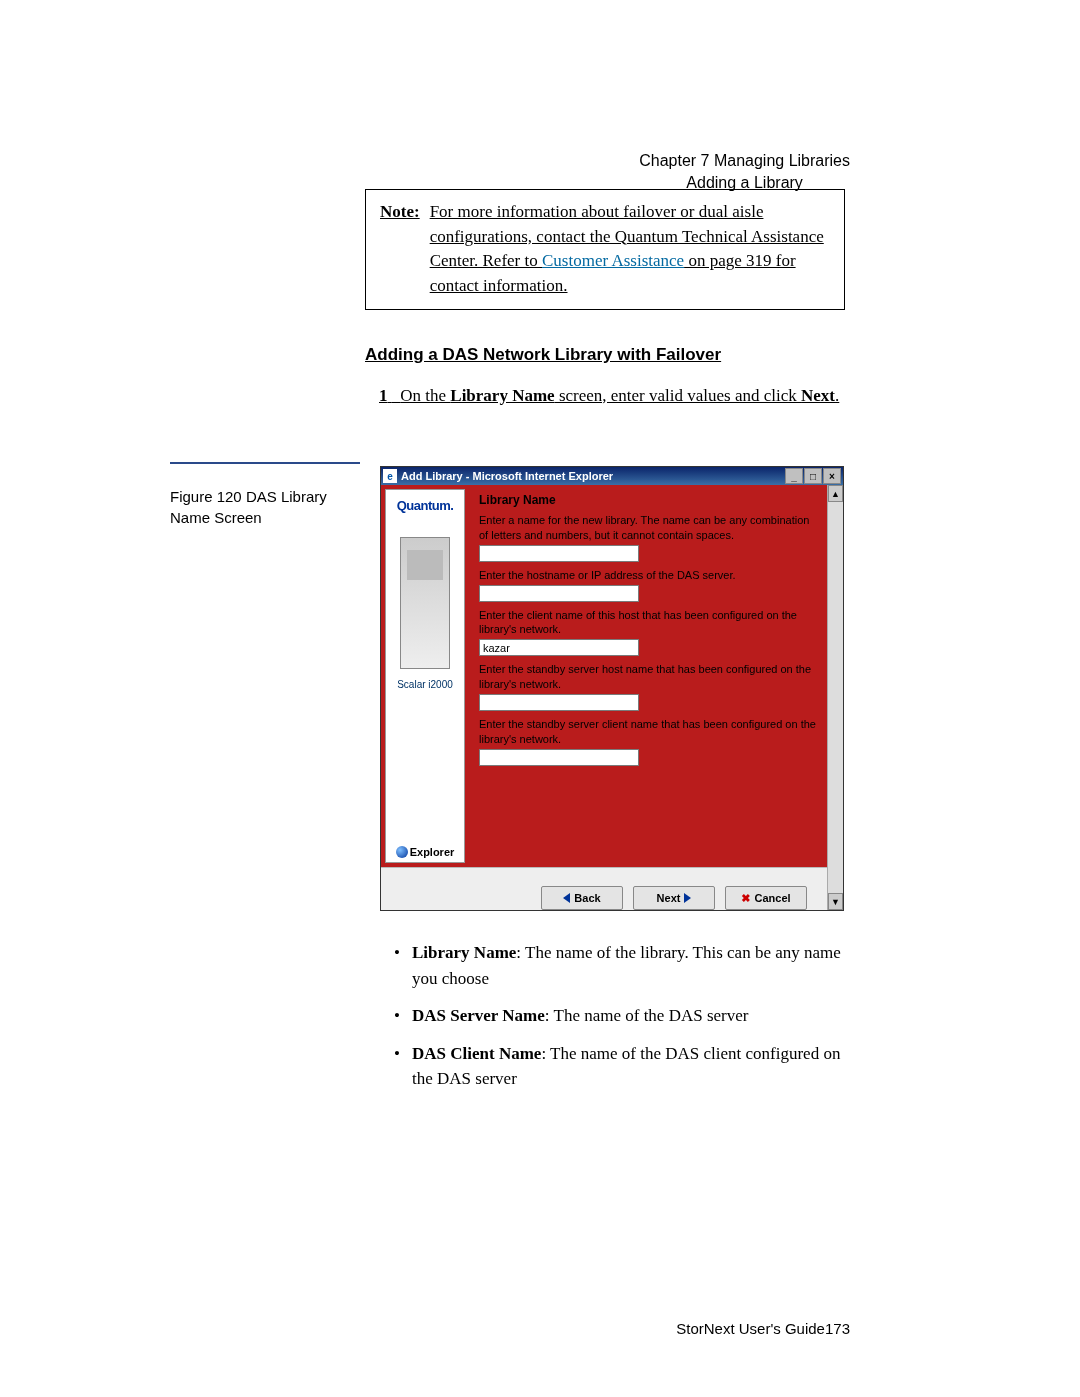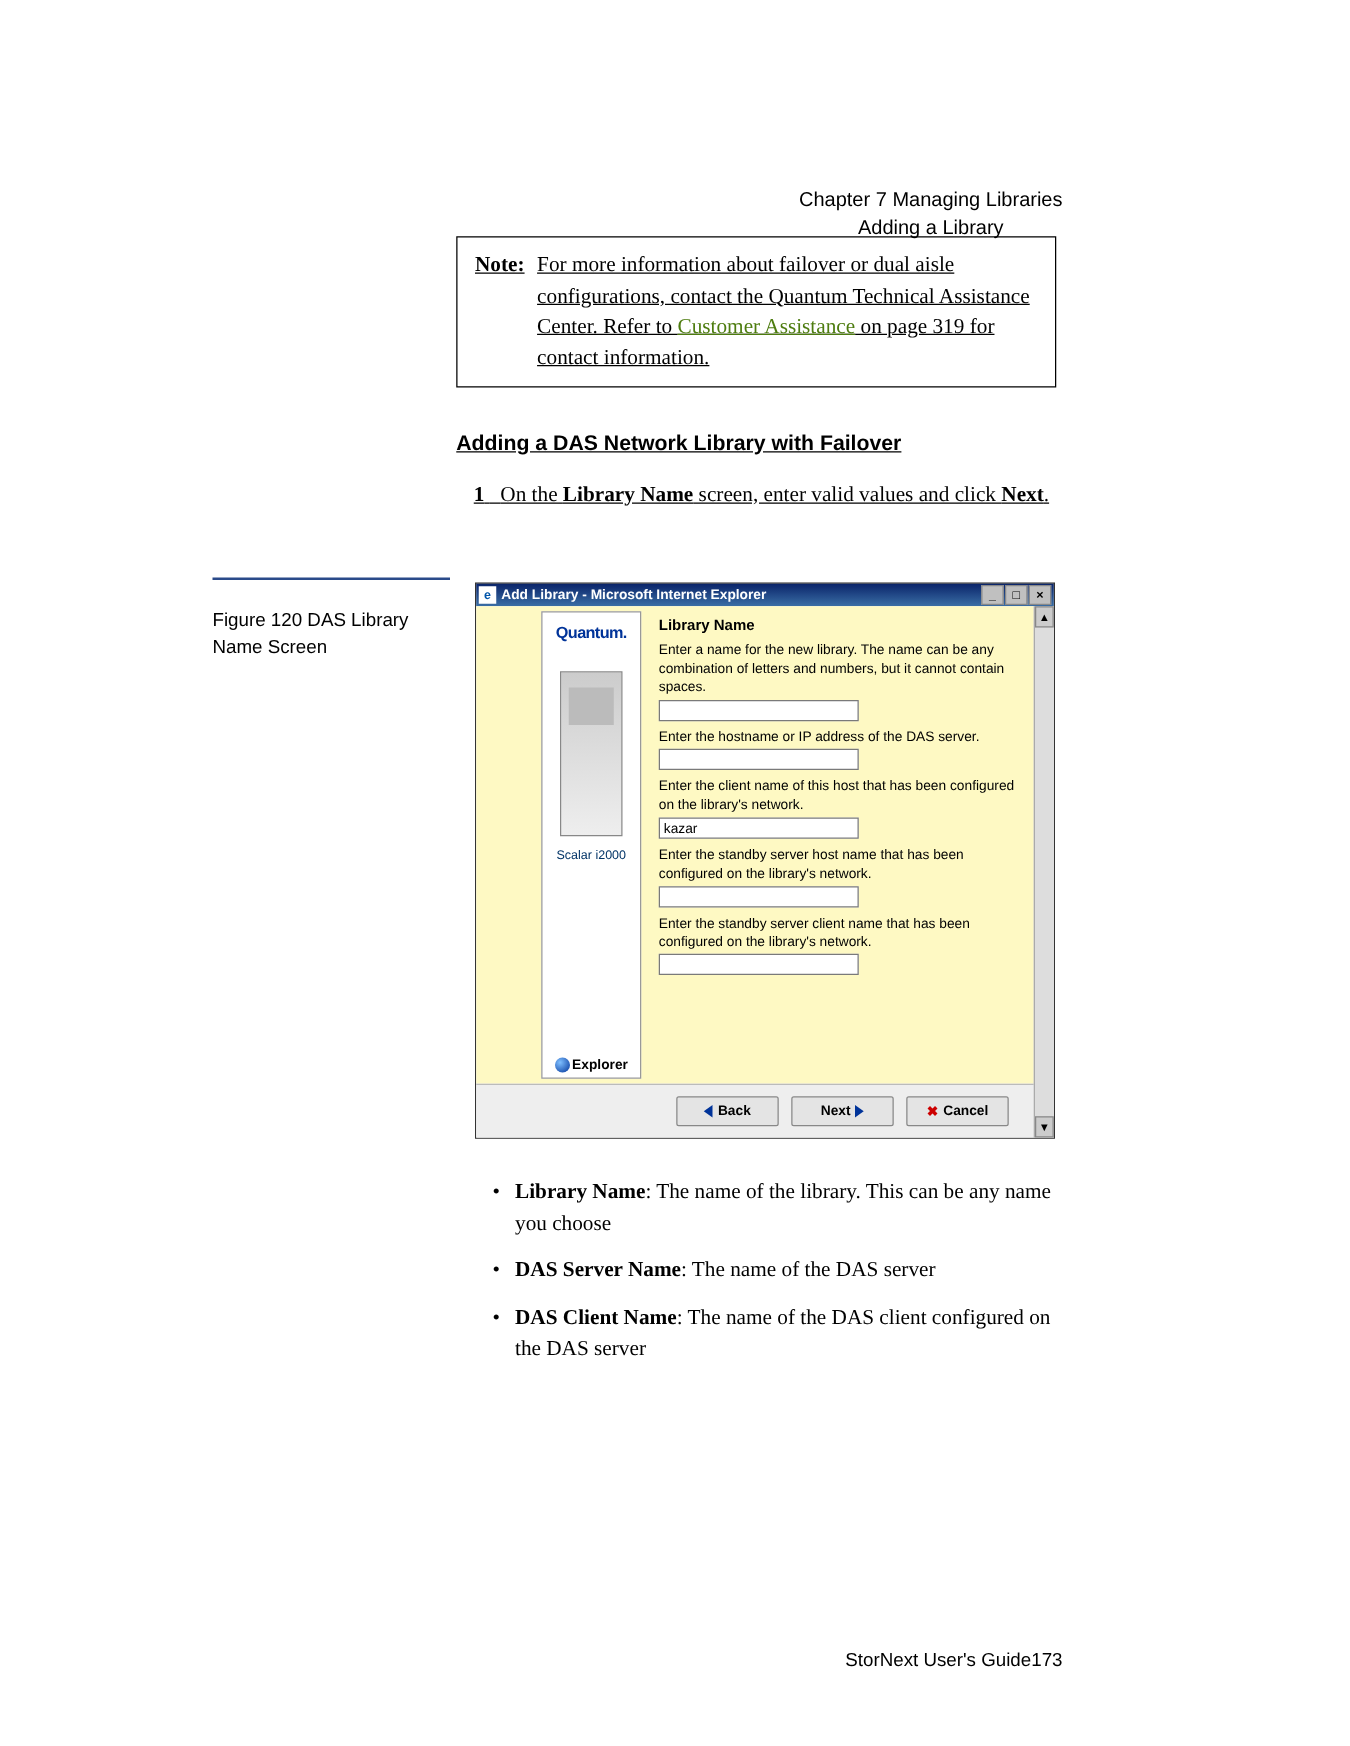--- a/index.html
+++ b/index.html
@@ -37,21 +37,21 @@
     font-size: 17px;
     line-height: 1.45;
     display: flex;
     gap: 10px;
   }
   .note-label {
     font-weight: bold;
     white-space: nowrap;
   }
   .note-link {
-    color: #4d7c0f;
+    color: #0369a1;
     text-decoration: underline;
   }
   .section-heading {
     font-family: Arial, Helvetica, sans-serif;
     font-weight: bold;
     font-size: 17px;
     margin-top: 35px;
     margin-bottom: 18px;
   }
   .step {
@@ -122,21 +122,21 @@
     border-left: 1px solid #aaa;
     display: flex; flex-direction: column;
   }
   .scroll-arrow {
     height: 15px; background: #ccc; border: 1px solid #888;
     display: flex; align-items: center; justify-content: center;
     font-size: 9px;
   }
   .scroll-thumb { flex: 1; }
   .ie-main { flex: 1; display: flex; flex-direction: column; }
-  .ie-top { flex: 1; display: flex; background: #fef9c3; padding-left: 48px; }
+  .ie-top { flex: 1; display: flex; background: #b91c1c; }
   .sidebar {
     width: 80px;
     border: 1px solid #999;
     margin: 4px;
     background: #fff;
     display: flex;
     flex-direction: column;
     align-items: center;
     padding: 4px 2px;
     box-sizing: border-box;
@@ -198,21 +198,21 @@
     font-size: 11px;
     padding: 0 3px;
     margin-bottom: 6px;
     box-sizing: border-box;
   }
   .button-row {
     height: 42px;
     border-top: 1px solid #bbb;
     display: flex;
     justify-content: flex-end;
-    align-items: center;
+    align-items: flex-end;
     gap: 10px;
     padding-right: 20px;
     background: #eee;
   }
   .wiz-btn {
     border: 1px solid #888;
     background: #e4e4e4;
     height: 22px;
     min-width: 64px;
     padding: 0 8px;

